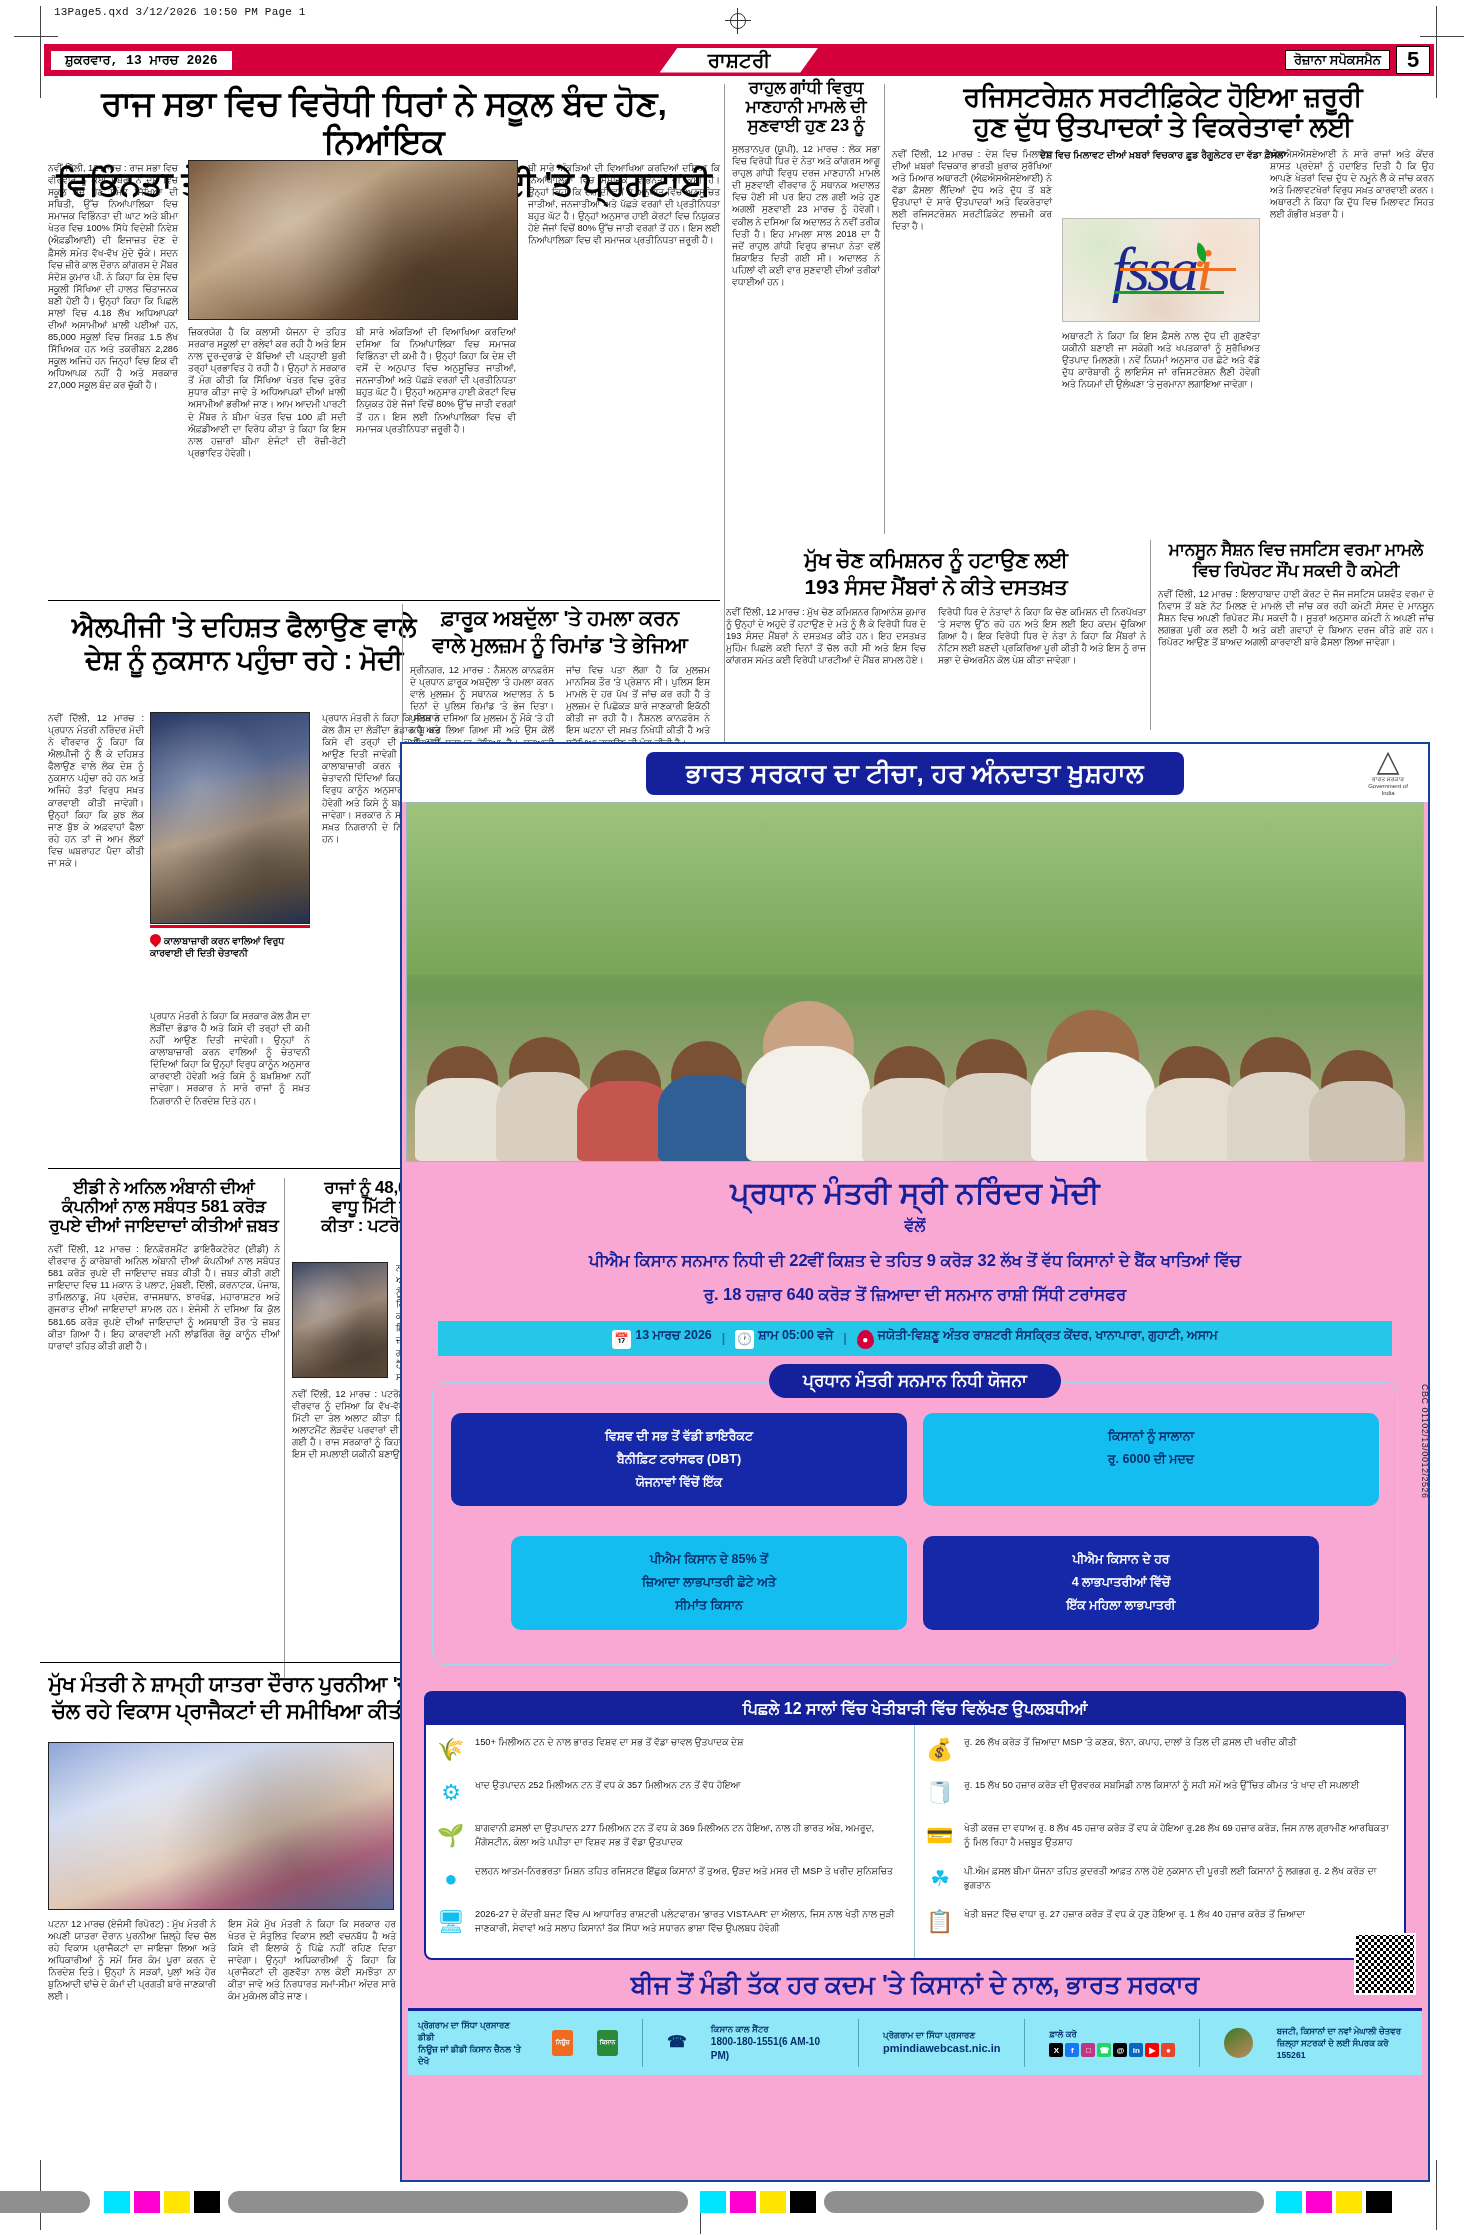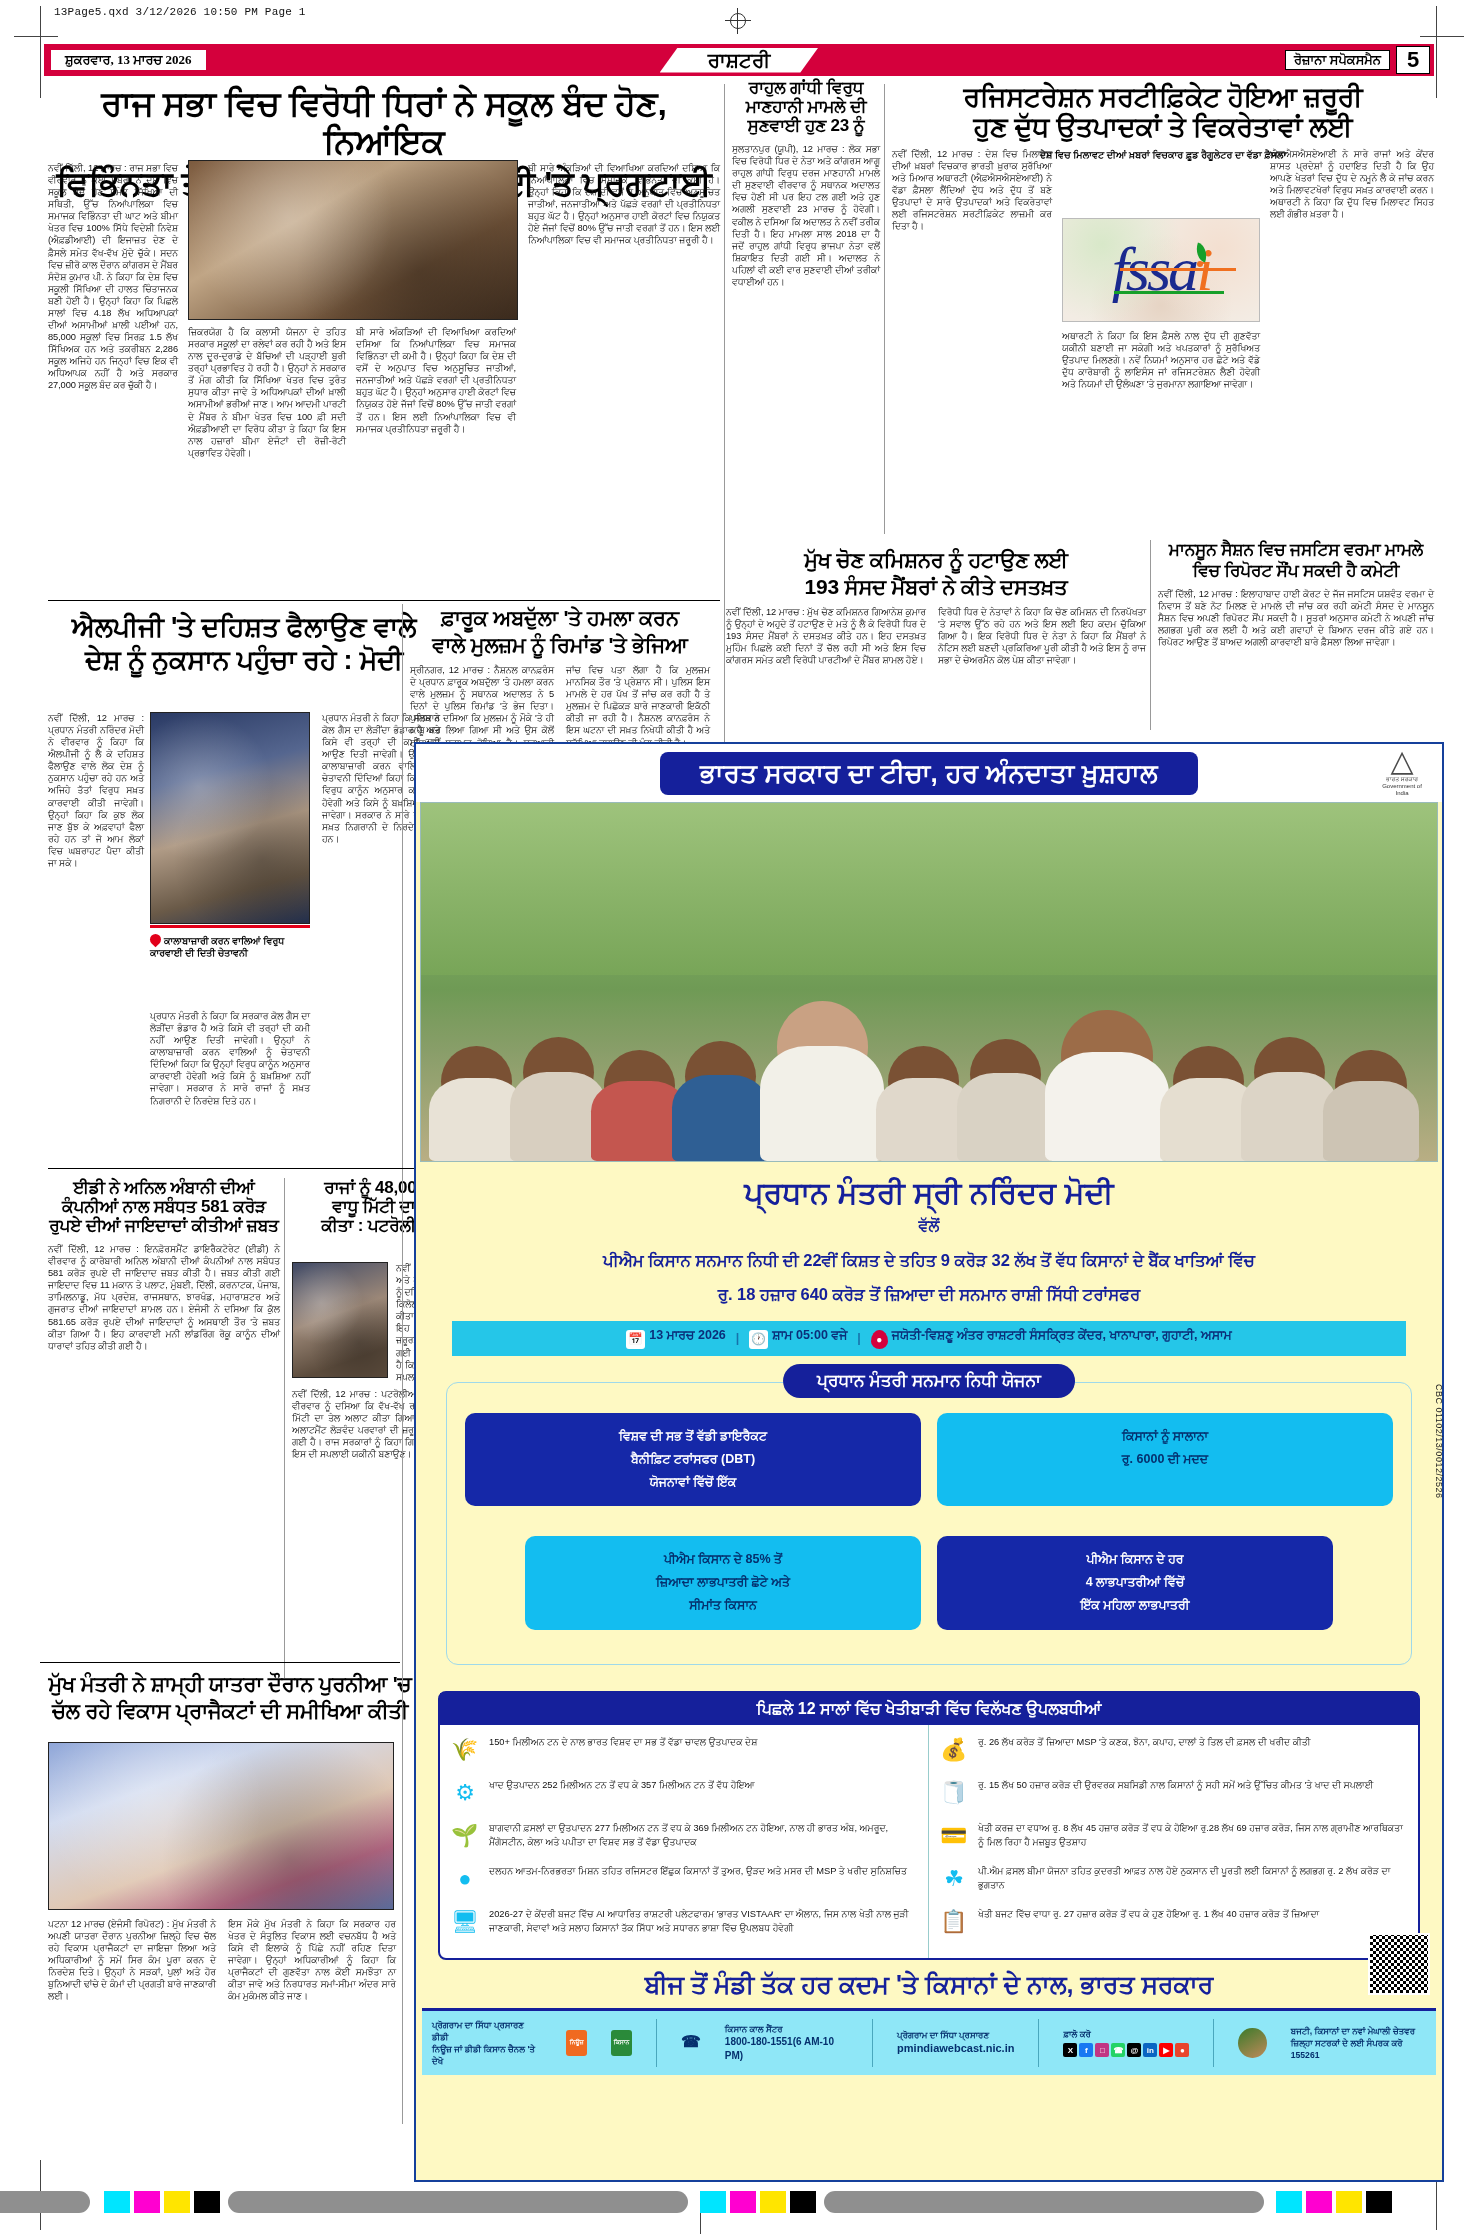--- a/index.html
+++ b/index.html
@@ -40,21 +40,21 @@
 
   
   .masthead {
     position: absolute; left: 44px; top: 44px; width: 1390px; height: 32px;
     background: #d4003c;
     display: flex; align-items: center;
   }
   .md-date {
     margin-left: 6px; background:#fff; border:1px solid #d4003c;
     padding: 2px 14px; font-size: 13px; font-weight: bold; color:#000;
-    font-family: Liberation Serif, serif;
+    font-family: Liberation Mono, monospace;
   }
   .md-center {
     position:absolute; left:50%; transform:translateX(-50%);
     background:#fff; padding: 1px 48px; font-size: 20px; font-weight:bold;
     clip-path: polygon(18px 0, 100% 0, calc(100% - 18px) 100%, 0 100%);
   }
   .md-right {
     position:absolute; right: 44px; background:#fff; border:1px solid #000;
     padding: 1px 8px; font-size: 13px; font-weight:bold;
   }
@@ -128,22 +128,22 @@
     position:absolute; right:2px; top:2px; width:13px; height:17px;
     background:#17a02a; border-radius:0 100% 0 100%; transform:rotate(18deg);
   }
   .fssai-dot {
     position:absolute; right:7px; top:19px; width:6px; height:6px;
     border-radius:50%; background:#f07020;
   }
 
   
   .ad {
-    position:absolute; left:414px; top:742px; width:1030px; height:1440px;
-    background:#fef9c3; border:2px solid #15409b;
+    position:absolute; left:400px; top:742px; width:1030px; height:1440px;
+    background:#f9a8d4; border:2px solid #15409b;
   }
   .ad-banner {
     position:relative; height:58px; background:#fff;
     display:flex; align-items:center; justify-content:center;
   }
   .ad-banner-pill {
     background:#15209b; color:#fff; font-size:26px; font-weight:bold;
     padding:6px 40px; border-radius:8px; letter-spacing:.3px;
   }
   .emblem {

